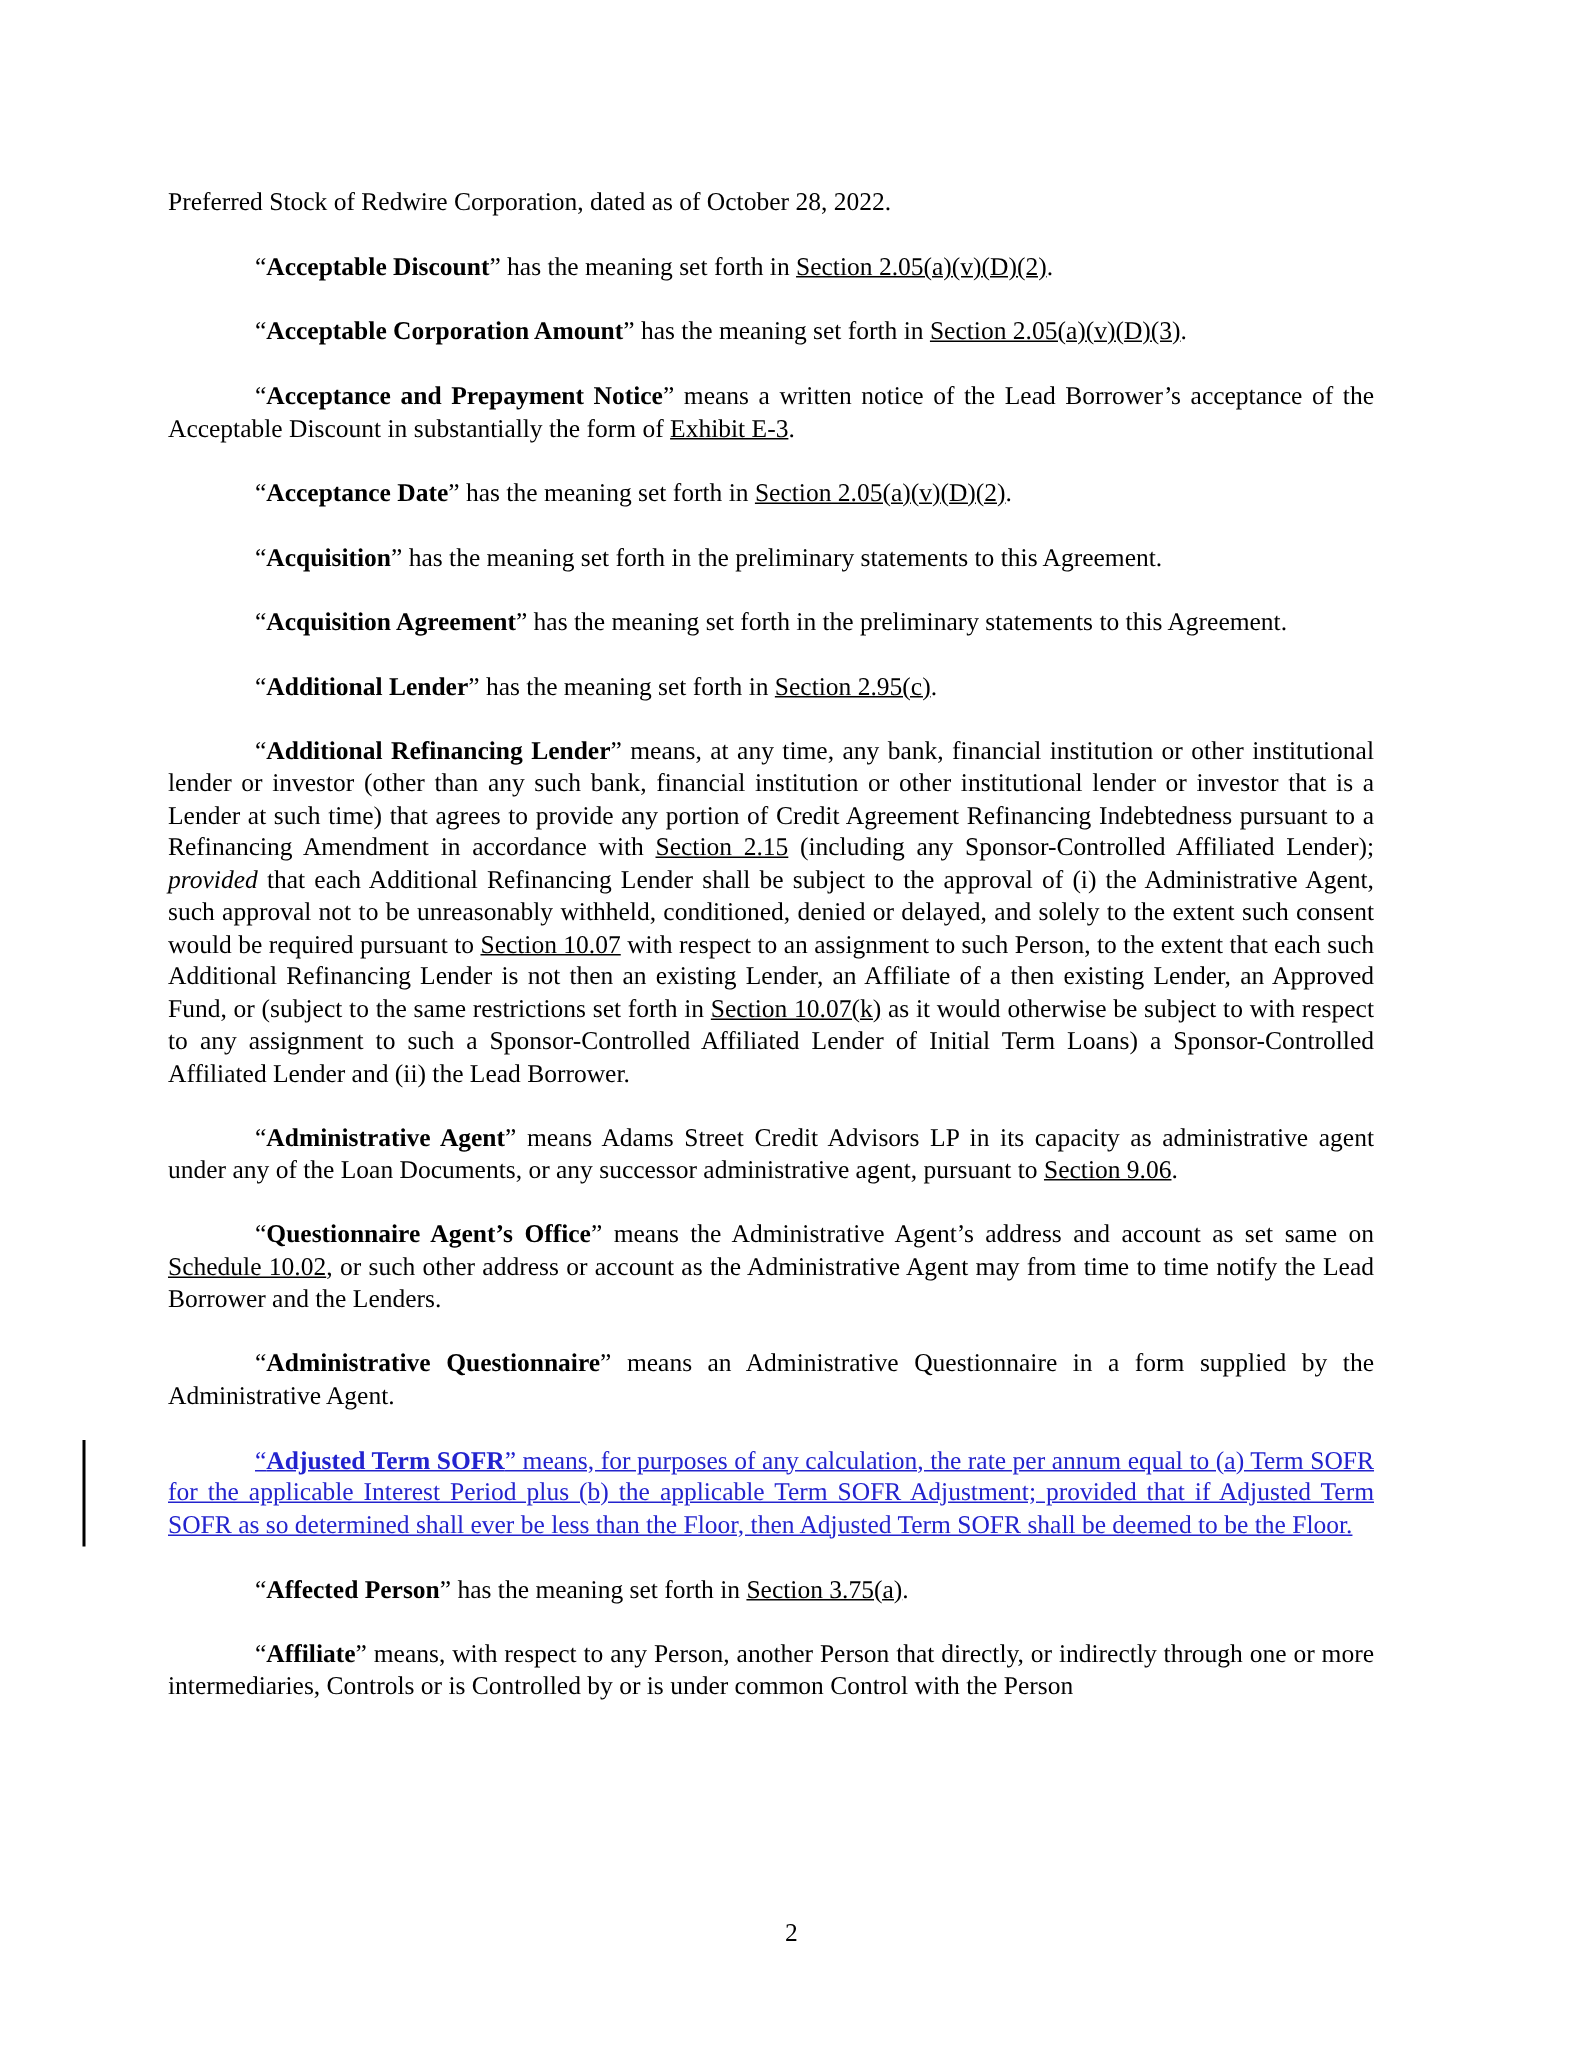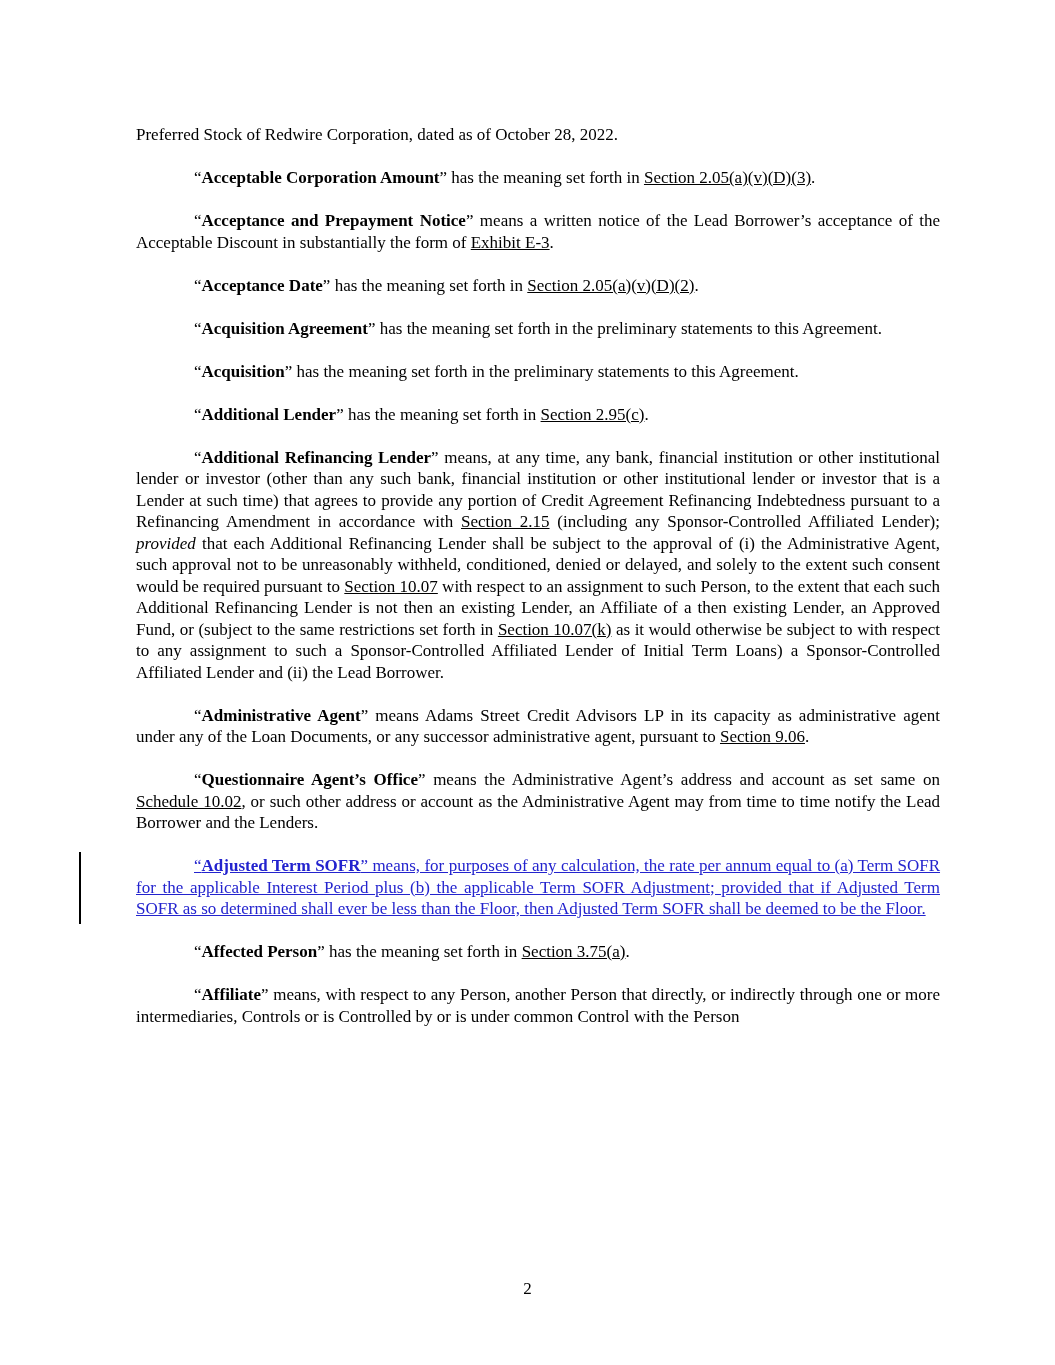--- a/index.html
+++ b/index.html
@@ -12,21 +12,21 @@
     position: relative;
     overflow: hidden;
   }
   .page {
     position: absolute;
     inset: 0;
   }
   .doc-body {
     position: absolute;
     top: 124px;
-    left: 136px;
+    left: 112px;
     width: 804px;
     font-size: 17px;
     line-height: 21.5px;
     text-align: justify;
   }
   p.para {
     margin: 0 0 21.5px 0;
     position: relative;
   }
   p.para.indent { text-indent: 58px; }
@@ -53,27 +53,29 @@
     font-size: 17px;
     line-height: 21.5px;
   }
 </style>
 </head>
 <body>
 
 <div class="page">
   <div class="doc-body">
       <p class="para"><span>Preferred Stock of Redwire Corporation, dated as of October 28, 2022.</span></p>
+      <p class="para indent"><span>“</span><span class="b">Acceptable Discount</span><span>” has the meaning set forth in </span><span class="u">Section 2.05(a)(v)(D)(2)</span><span>.</span></p>
       <p class="para indent"><span>“</span><span class="b">Acceptable Corporation Amount</span><span>” has the meaning set forth in </span><span class="u">Section 2.05(a)(v)(D)(3)</span><span>.</span></p>
       <p class="para indent"><span>“</span><span class="b">Acceptance and Prepayment Notice</span><span>” means a written notice of the Lead Borrower’s acceptance of the Acceptable Discount in substantially the form of </span><span class="u">Exhibit E-3</span><span>.</span></p>
       <p class="para indent"><span>“</span><span class="b">Acceptance Date</span><span>” has the meaning set forth in </span><span class="u">Section 2.05(a)(v)(D)(2)</span><span>.</span></p>
+      <p class="para indent"><span>“</span><span class="b">Acquisition</span><span>” has the meaning set forth in the preliminary statements to this Agreement.</span></p>
       <p class="para indent"><span>“</span><span class="b">Acquisition Agreement</span><span>” has the meaning set forth in the preliminary statements to this Agreement.</span></p>
-      <p class="para indent"><span>“</span><span class="b">Acquisition</span><span>” has the meaning set forth in the preliminary statements to this Agreement.</span></p>
       <p class="para indent"><span>“</span><span class="b">Additional Lender</span><span>” has the meaning set forth in </span><span class="u">Section 2.95(c)</span><span>.</span></p>
       <p class="para indent"><span>“</span><span class="b">Additional Refinancing Lender</span><span>” means, at any time, any bank, financial institution or other institutional lender or investor (other than any such bank, financial institution or other institutional lender or investor that is a Lender at such time) that agrees to provide any portion of Credit Agreement Refinancing Indebtedness pursuant to a Refinancing Amendment in accordance with </span><span class="u">Section 2.15</span><span> (including any Sponsor-Controlled Affiliated Lender); </span><span class="i">provided</span><span> that each Additional Refinancing Lender shall be subject to the approval of (i) the Administrative Agent, such approval not to be unreasonably withheld, conditioned, denied or delayed, and solely to the extent such consent would be required pursuant to </span><span class="u">Section 10.07</span><span> with respect to an assignment to such Person, to the extent that each such Additional Refinancing Lender is not then an existing Lender, an Affiliate of a then existing Lender, an Approved Fund, or (subject to the same restrictions set forth in </span><span class="u">Section 10.07(k)</span><span> as it would otherwise be subject to with respect to any assignment to such a Sponsor-Controlled Affiliated Lender of Initial Term Loans) a Sponsor-Controlled Affiliated Lender and (ii) the Lead Borrower.</span></p>
       <p class="para indent"><span>“</span><span class="b">Administrative Agent</span><span>” means Adams Street Credit Advisors LP in its capacity as administrative agent under any of the Loan Documents, or any successor administrative agent, pursuant to </span><span class="u">Section 9.06</span><span>.</span></p>
       <p class="para indent"><span>“</span><span class="b">Questionnaire Agent’s Office</span><span>” means the Administrative Agent’s address and account as set same on </span><span class="u">Schedule 10.02</span><span>, or such other address or account as the Administrative Agent may from time to time notify the Lead Borrower and the Lenders.</span></p>
+      <p class="para indent"><span>“</span><span class="b">Administrative Questionnaire</span><span>” means an Administrative Questionnaire in a form supplied by the Administrative Agent.</span></p>
       <p class="para indent inserted"><span class="change-bar"></span><span>“</span><span class="b">Adjusted Term SOFR</span><span>” means, for purposes of any calculation, the rate per annum equal to (a) Term SOFR for the applicable Interest Period plus (b) the applicable Term SOFR Adjustment; provided that if Adjusted Term SOFR as so determined shall ever be less than the Floor, then Adjusted Term SOFR shall be deemed to be the Floor.</span></p>
       <p class="para indent"><span>“</span><span class="b">Affected Person</span><span>” has the meaning set forth in </span><span class="u">Section 3.75(a)</span><span>.</span></p>
       <p class="para indent"><span>“</span><span class="b">Affiliate</span><span>” means, with respect to any Person, another Person that directly, or indirectly through one or more intermediaries, Controls or is Controlled by or is under common Control with the Person</span></p>
     </div>
   <div class="page-number">2</div>
 </div>
 
 </body></html>

